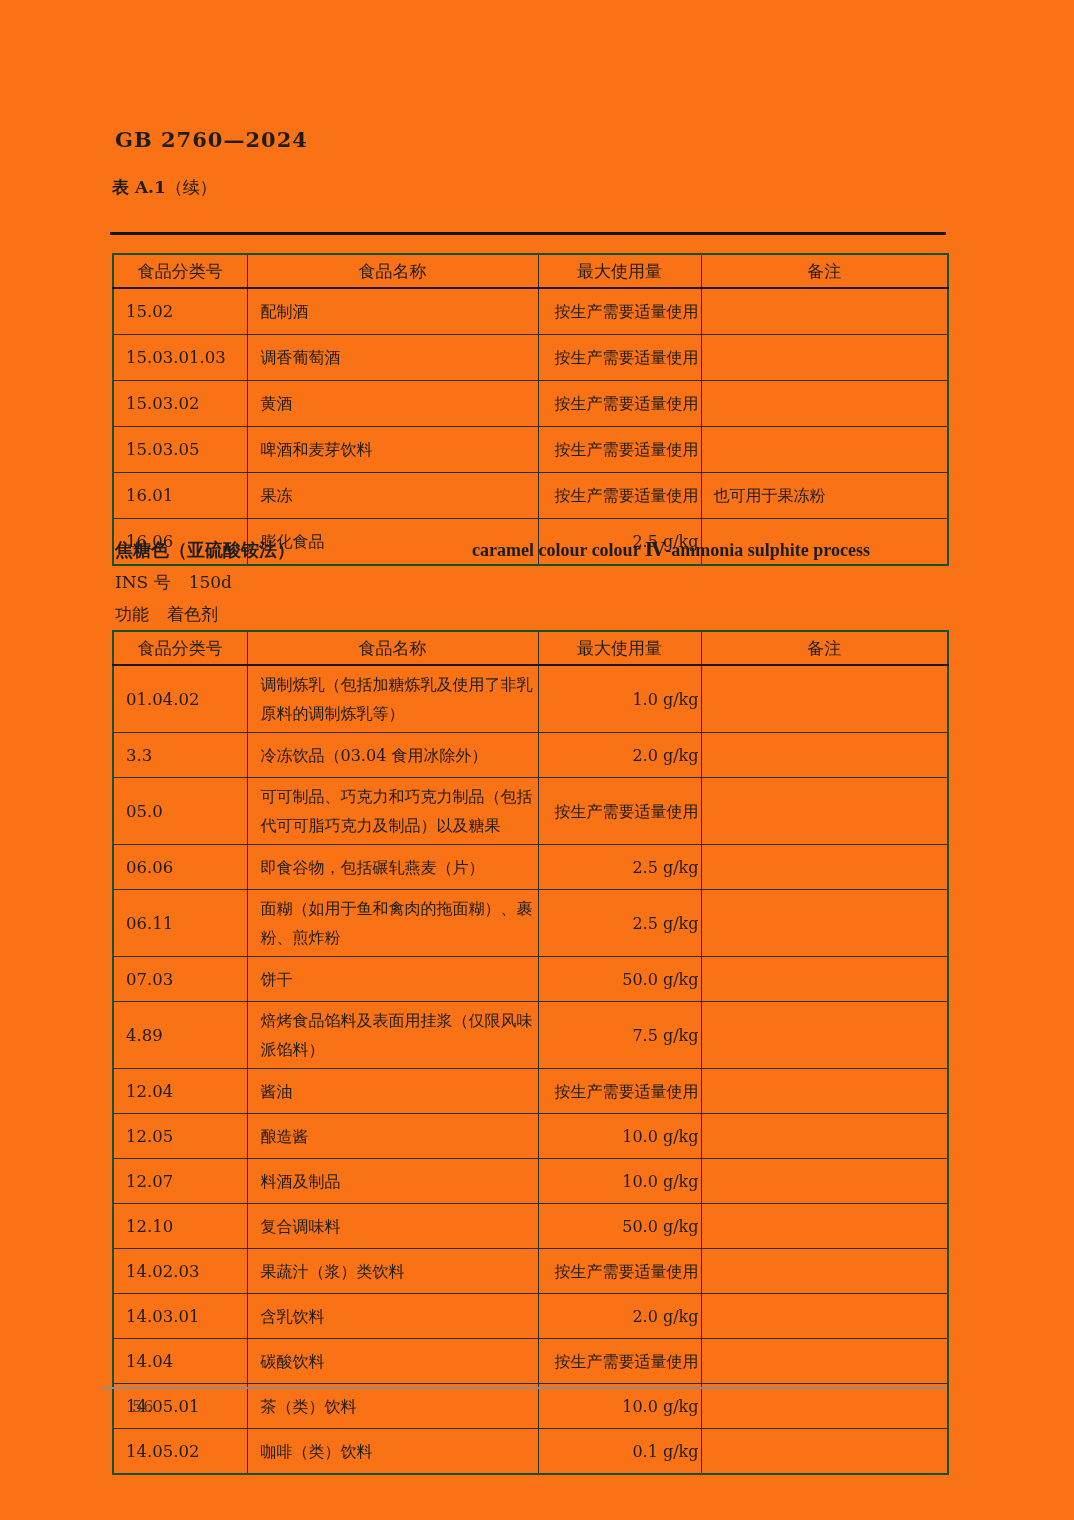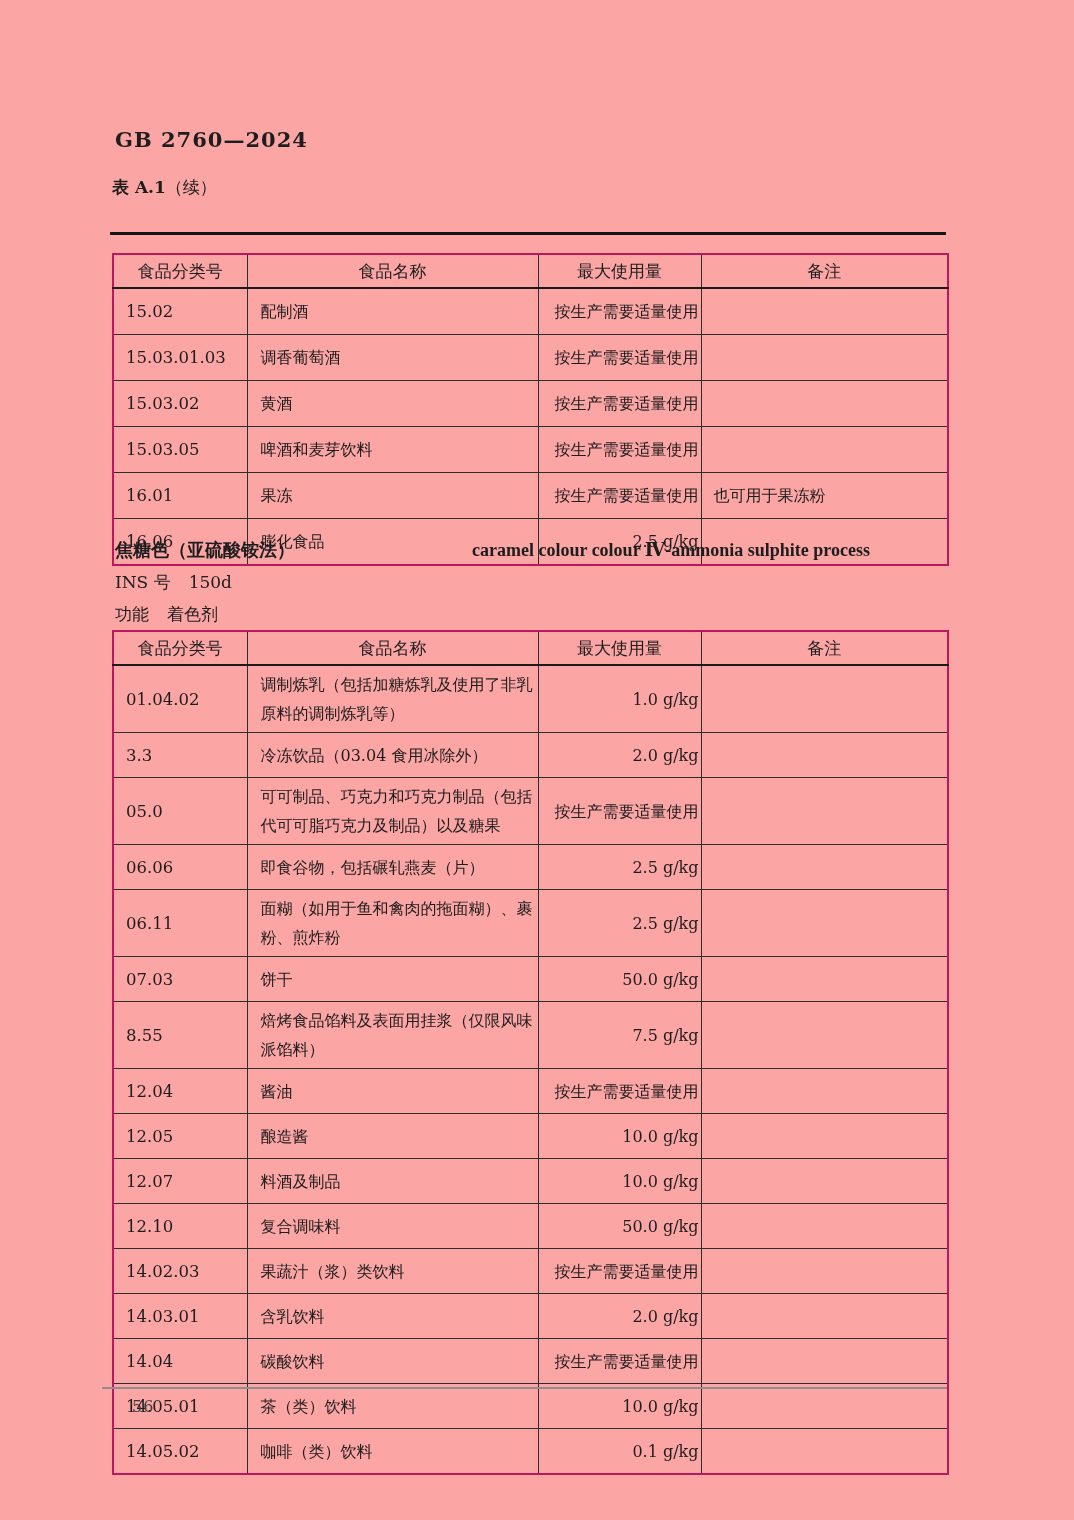--- a/index.html
+++ b/index.html
@@ -1,19 +1,19 @@
 <!DOCTYPE html>
 <html><head>
 <meta charset="utf-8">
 <style>
   html,body{margin:0;padding:0;background:#e8e8e8;}
   .page{
     position:relative;
     width:1074px;height:1520px;
-    background:#fca5a5;
+    background:#f97316;
     font-family:"DejaVu Serif","Liberation Serif",serif;
     color:#1d1d1d;
     overflow:hidden;
   }
   .gb-header{
     position:absolute;top:127px;left:115px;
     font-size:21px;font-weight:bold;letter-spacing:1px;
   }
   .table-caption{
     position:absolute;top:176px;left:112px;width:835px;
@@ -29,21 +29,21 @@
     position:absolute;left:112px;width:835px;
     border-collapse:collapse;table-layout:fixed;
     font-size:17px;
   }
   #table1{top:253px;}
   #table2{top:630px;}
   table.usage col.w0{width:134px;}
   table.usage col.w1{width:291px;}
   table.usage col.w2{width:163px;}
   table.usage col.w3{width:247px;}
-  table.usage{border:2px solid #be185d;}
+  table.usage{border:2px solid #14532d;}
   table.usage th,table.usage td{
     border:1px solid #2d2d2d;
     line-height:29px;
     overflow:hidden;
   }
   table.usage th{
     height:32px;font-weight:normal;font-size:17px;
     text-align:center;padding:0 2px;
     border-bottom:2px solid #1a1a1a;
   }
@@ -200,21 +200,21 @@
           <td class="c2">2.5 g/kg</td>
           <td class="c3"></td>
         </tr>
         <tr>
           <td class="c0">07.03</td>
           <td class="c1">饼干</td>
           <td class="c2">50.0 g/kg</td>
           <td class="c3"></td>
         </tr>
         <tr>
-          <td class="c0">8.55</td>
+          <td class="c0">4.89</td>
           <td class="c1">焙烤食品馅料及表面用挂浆（仅限风味派馅料）</td>
           <td class="c2">7.5 g/kg</td>
           <td class="c3"></td>
         </tr>
         <tr>
           <td class="c0">12.04</td>
           <td class="c1">酱油</td>
           <td class="c2">按生产需要适量使用</td>
           <td class="c3"></td>
         </tr>

